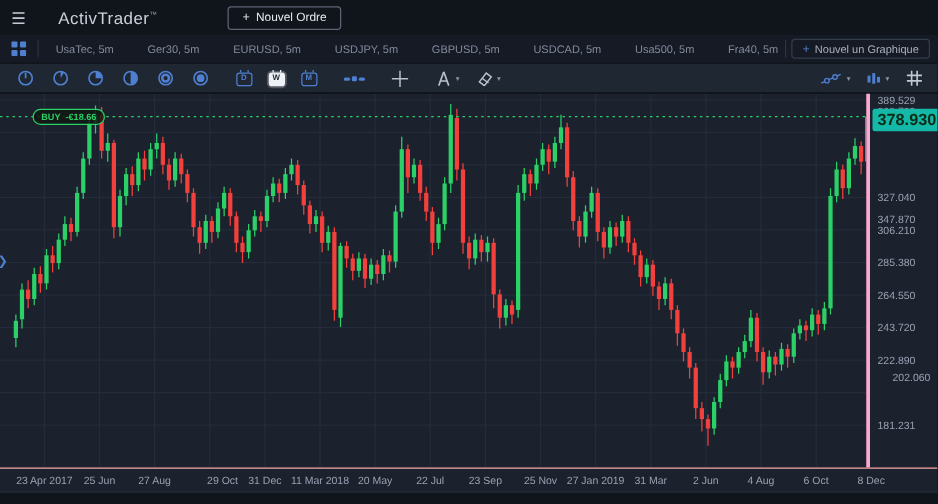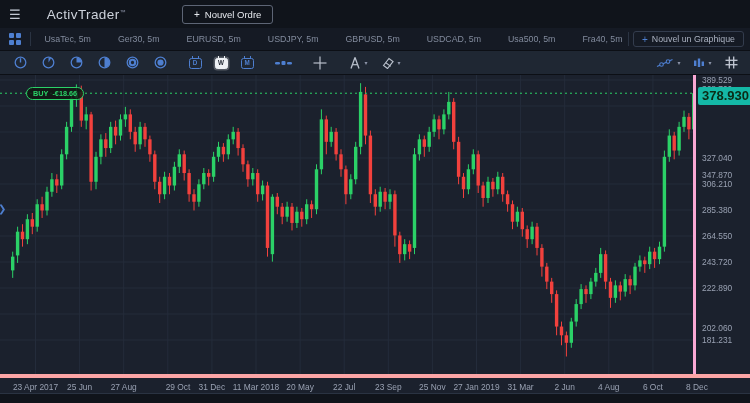--- a/index.html
+++ b/index.html
@@ -54,21 +54,21 @@
   .buy-badge { position:absolute; left:26px; height:13px; display:flex; align-items:center; gap:4px;
     border:1px solid #2bd167; border-radius:7px; background:rgba(17,24,19,.85); padding:0 6px;
     font-size:7.3px; font-weight:bold; color:#2bd167; z-index:3; cursor:pointer; }
   .panel-chevron { position:absolute; left:-2px; top:128px; color:#4e7fd0; font-size:10px;
     cursor:pointer; z-index:3; }
   .price-axis { position:relative; width:57px; height:300px; background:#1b212d;
     border-left:3px solid #f9a8d4; }
   .plabel { position:absolute; left:6px; font-size:8.4px; color:#99a1b2; }
   .pcurrent { position:absolute; left:2px; font-size:13px; font-weight:bold; color:#0b2b16;
     background:#14b8a6; border-radius:2px; padding:1.5px 4px; }
-  .time-axis { position:relative; height:19px; background:#1b212d; border-top:4px solid #fca5a5;
+  .time-axis { position:relative; height:19px; background:#1b212d; border-top:1px solid #fca5a5;
     flex:0 0 auto; }
   .tlabel { position:absolute; top:4px; transform:translateX(-50%); font-size:8.4px; color:#99a1b2;
     white-space:nowrap; }
   .bottom-strip { flex:1; background:#10141b; border-top:1px solid #2a3342; }
 </style>
 </head>
 <body>
 
 <div class="app">
 
@@ -540,21 +540,21 @@
     <div class="price-axis" id="price-axis">
         <div class="plabel" style="top: 0px;">389.529</div>
         <div class="plabel" style="top: 9px;">368.700</div>
         <div class="plabel" style="top: 51.9993px; margin-top: 43px;">347.870</div>
         <div class="plabel" style="top: 77.9995px;">327.040</div>
         <div class="plabel" style="top: 104px;">306.210</div>
         <div class="plabel" style="top: 130px;">285.380</div>
         <div class="plabel" style="top: 156px;">264.550</div>
         <div class="plabel" style="top: 182px;">243.720</div>
         <div class="plabel" style="top: 208.001px;">222.890</div>
-        <div class="plabel" style="top: 248px;">202.060</div>
+        <div class="plabel" style="top: 222px; margin-left: 12px;">202.060</div>
         <div class="plabel" style="top: 260px;">181.231</div>
         <div class="pcurrent" style="top: 11.7298px;">378.930</div>
       </div>
   </div>
 
   <div class="time-axis" id="time-axis">
       <div class="tlabel" style="left: 35.5px;">23 Apr 2017</div>
       <div class="tlabel" style="left: 79.6px;">25 Jun</div>
       <div class="tlabel" style="left: 123.7px;">27 Aug</div>
       <div class="tlabel" style="left: 178px;">29 Oct</div>

